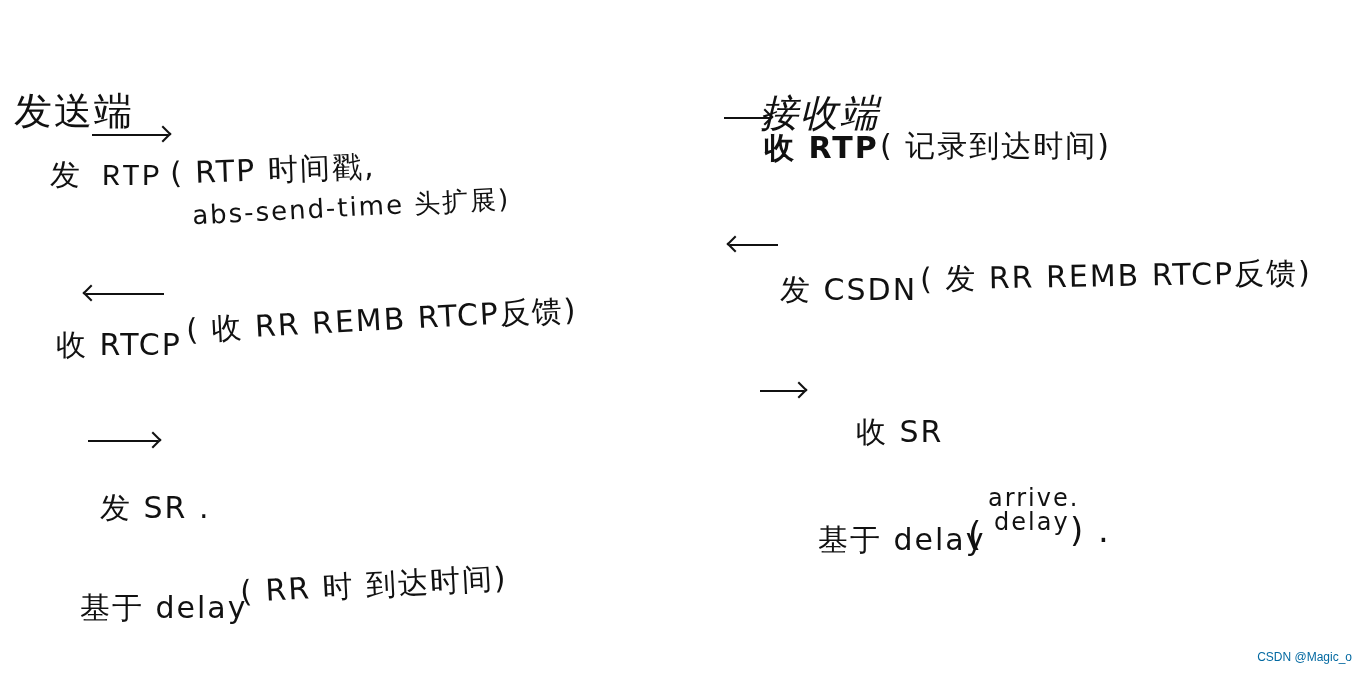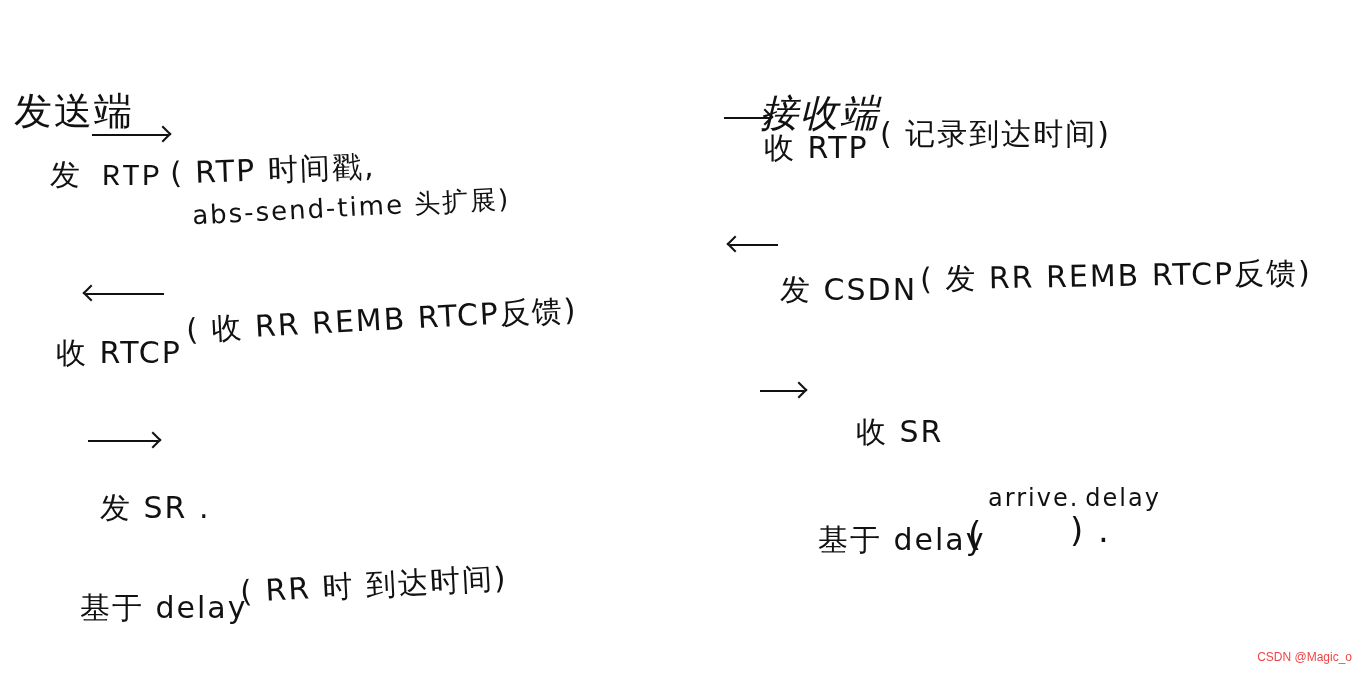--- a/index.html
+++ b/index.html
@@ -56,63 +56,63 @@
       top: -6px;
       width: 10px;
       height: 10px;
       border-bottom: 2px solid #111;
       border-left: 2px solid #111;
       transform: rotate(45deg);
     }
     .stack {
       position: absolute;
       display: flex;
-      flex-direction: row;
+      flex-direction: column;
       font-size: 24px;
       line-height: 24px;
       letter-spacing: 2px;
     }
     .watermark {
       position: absolute;
       right: 14px;
       bottom: 10px;
       font-size: 12px;
-      color: #ef4444;
+      color: #0369a1;
       font-family: "Liberation Sans", sans-serif;
       margin-top: 32px;
     }
   </style>
 </head>
 <body>
 
 <div>
   <div class="hand title" style="left:14px; top:50px;">发送端</div>
 
   <div class="arrow right" style="left:92px; top:134px; width:76px;"></div>
   <div class="hand line" style="left:50px; top:155px;font-family:Liberation Mono, monospace;">发 RTP</div>
   <div class="hand line" style="left:170px; top:150px; transform:rotate(-2deg);">( RTP 时间戳,</div>
   <div class="hand sub" style="left:192px; top:190px; transform:rotate(-3deg);">abs-send-time 头扩展)</div>
 
   <div class="arrow left" style="left:86px; top:293px; width:78px;"></div>
-  <div class="hand line" style="left:56px; top:333px;">收 RTCP</div>
+  <div class="hand line" style="left:56px; top:325px;">收 RTCP</div>
   <div class="hand line" style="left:186px; top:300px; transform:rotate(-3deg);">( 收 RR   REMB   RTCP反馈)</div>
 
   <div class="arrow right" style="left:88px; top:440px; width:70px;"></div>
   <div class="hand line" style="left:100px; top:488px;">发 SR .</div>
 
   <div class="hand line" style="left:80px; top:588px;">基于 delay</div>
   <div class="hand line" style="left:240px; top:565px; transform:rotate(-3deg);">( RR 时 到达时间)</div>
 </div>
 
 <div>
   <div class="hand title" style="left:760px; top:52px;font-style:italic;">接收端</div>
 
   <div class="arrow right" style="left:724px; top:117px; width:46px;"></div>
-  <div class="hand line" style="left:764px; top:128px;">收 RTP</div>
-  <div class="hand line" style="left:880px; top:114px;">( 记录到达时间)</div>
+  <div class="hand line" style="left:764px; top:128px;font-weight:bold;">收 RTP</div>
+  <div class="hand line" style="left:880px; top:126px;">( 记录到达时间)</div>
 
   <div class="arrow left" style="left:730px; top:244px; width:48px;"></div>
   <div class="hand line" style="left:780px; top:270px;">发 CSDN</div>
   <div class="hand line" style="left:920px; top:256px; transform:rotate(-1deg);">( 发 RR   REMB   RTCP反馈)</div>
 
   <div class="arrow right" style="left:760px; top:390px; width:44px;"></div>
   <div class="hand line" style="left:856px; top:412px;">收 SR</div>
 
   <div class="hand line" style="left:818px; top:520px;">基于 delay</div>
   <div class="hand line" style="left:968px; top:514px; font-size:34px;">(</div>

